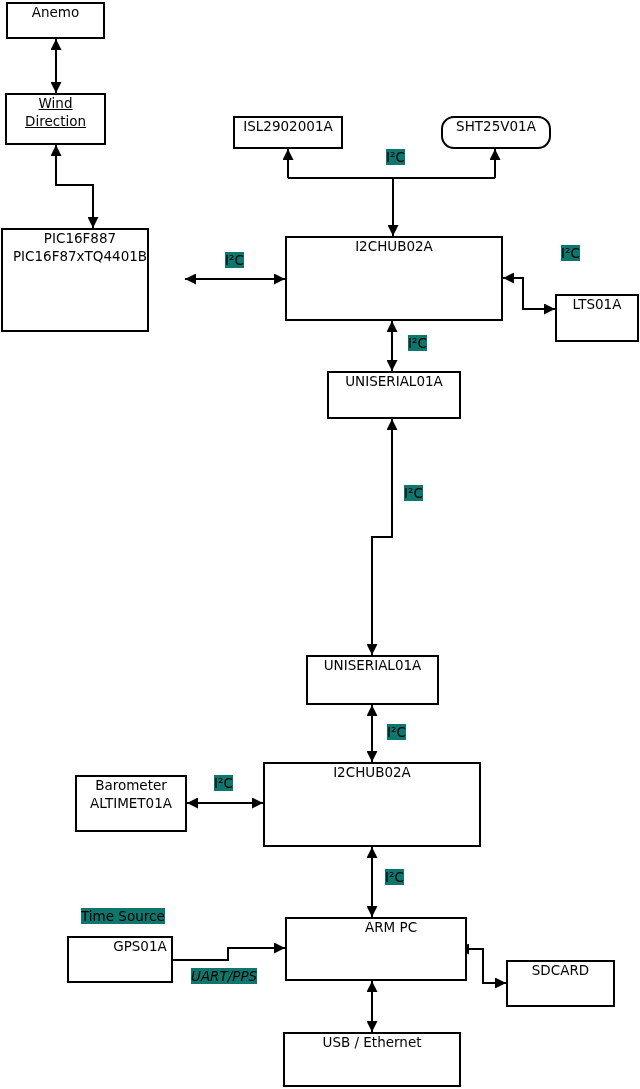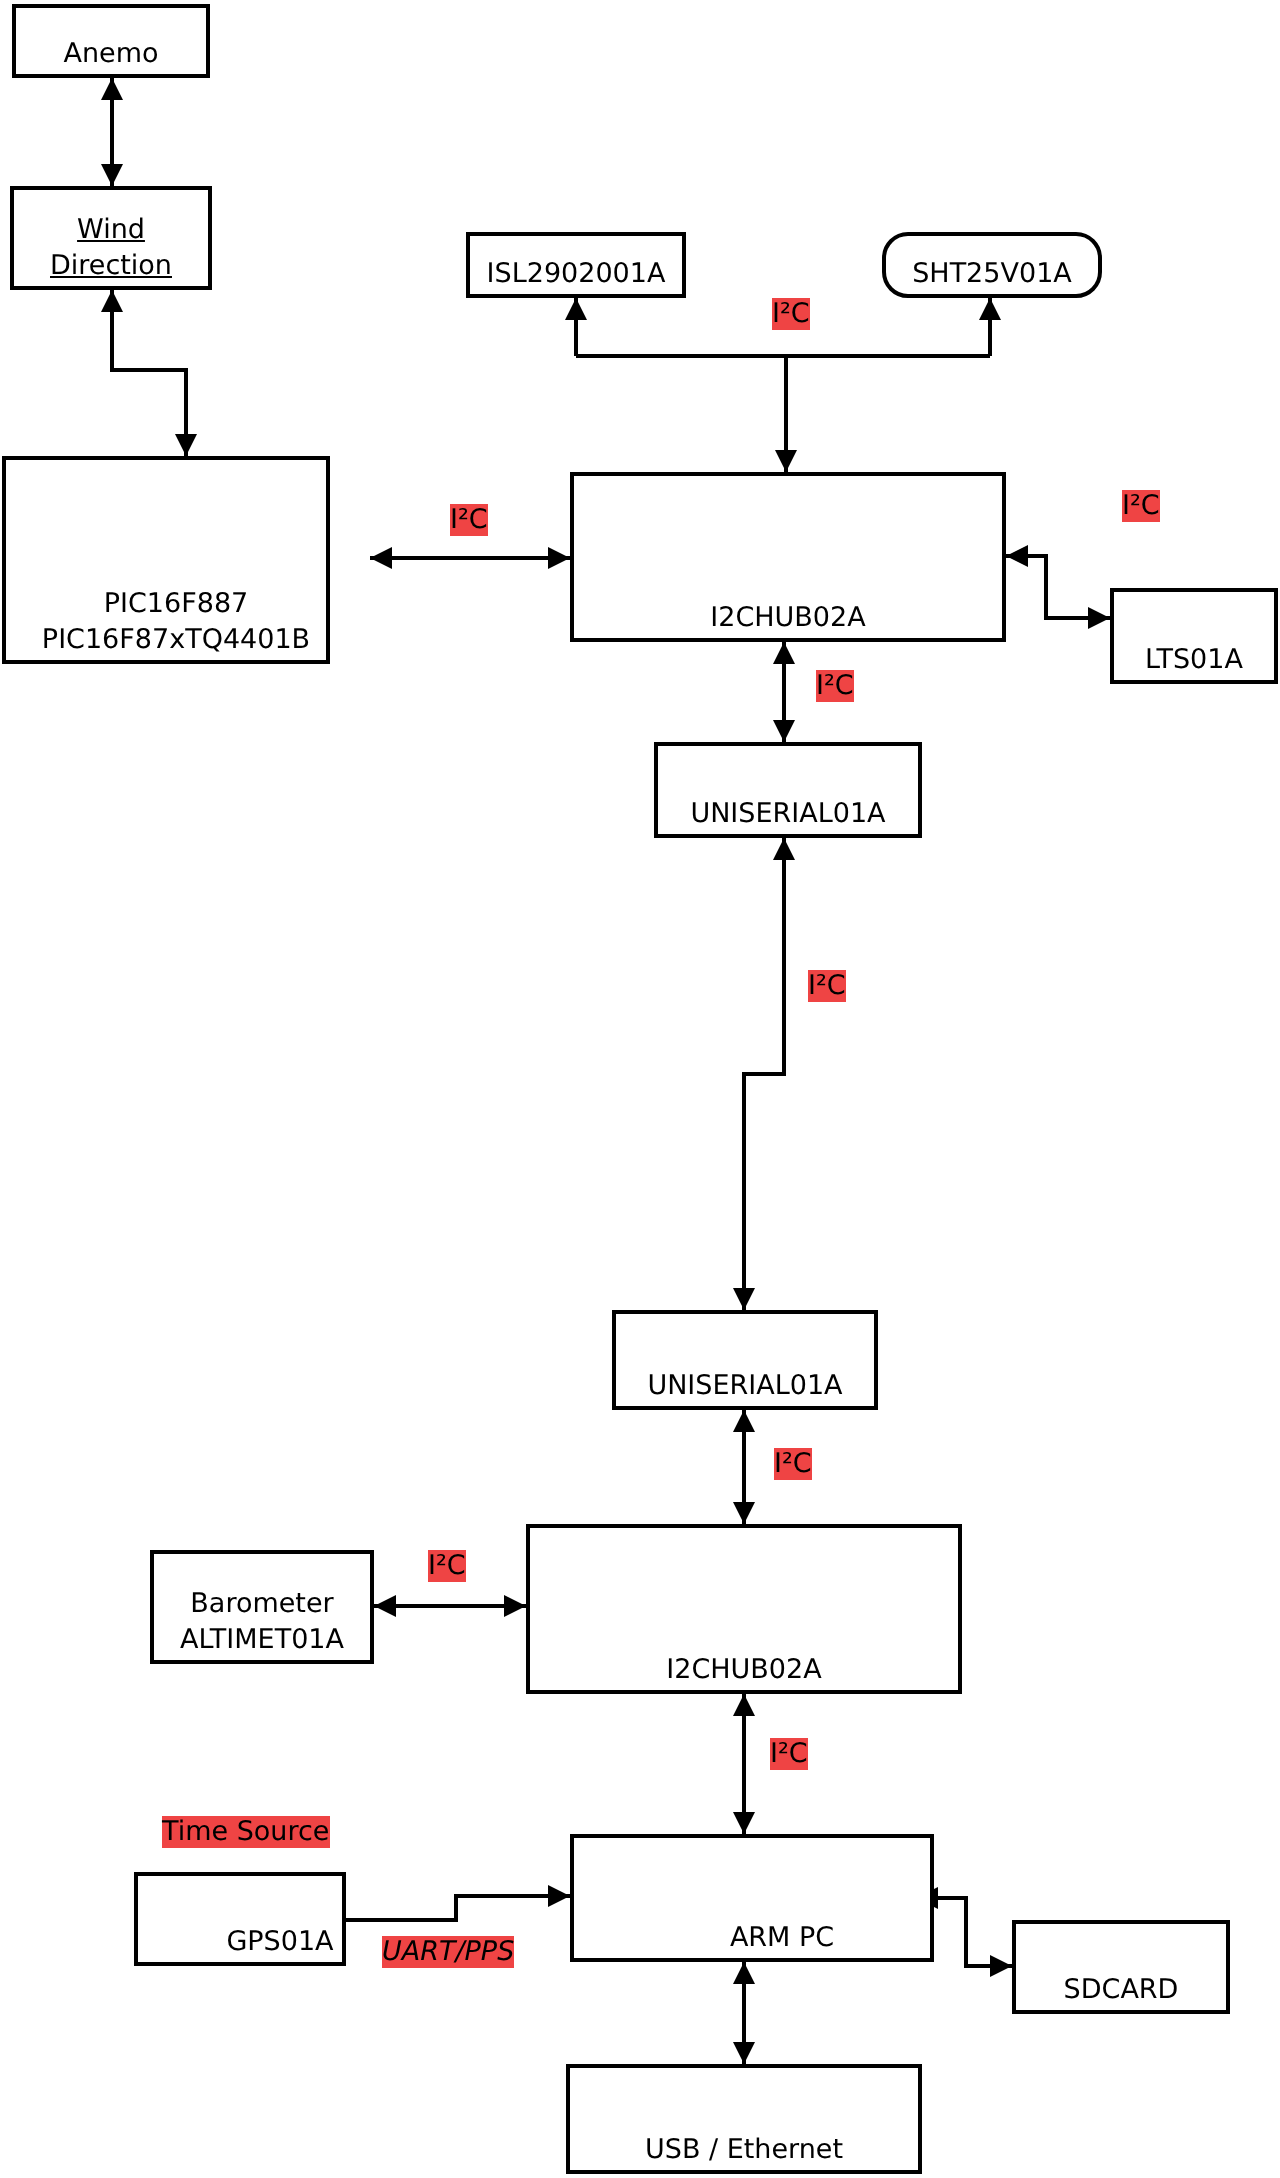--- a/index.html
+++ b/index.html
@@ -17,32 +17,32 @@
     left: 0; top: 0;
   }
   .node {
     position: absolute;
     box-sizing: border-box;
     border: 2px solid #000000;
     background: #ffffff;
     display: flex;
     flex-direction: column;
     align-items: center;
-    justify-content: flex-end;
+    justify-content: flex-start;
     text-align: center;
     font-size: 13.5px;
     line-height: 1.32;
     white-space: nowrap;
   }
   .elabel {
     position: absolute;
     font-size: 13.5px;
     line-height: 1.2;
     white-space: nowrap;
-    background: #ef4444;
+    background: #0f766e;
   }
 </style>
 </head>
 <body>
 
 <div class="canvas">
 
   <svg class="wires" width="640" height="1089" viewBox="0 0 640 1089">
     <defs>
       <marker id="ah" viewBox="0 0 10 10" refX="10" refY="5" markerWidth="13" markerHeight="11" markerUnits="userSpaceOnUse" orient="auto-start-reverse">
@@ -71,21 +71,21 @@
 
   <div class="node" style="left:6px; top:2px; width:99px; height:37px;">
     <span>Anemo</span>
   </div>
 
   <div class="node" style="left:5px; top:93px; width:101px; height:52px;text-decoration:underline;">
     <span>Wind</span>
     <span>Direction</span>
   </div>
 
-  <div class="node" style="left:1px; top:228px; width:164px; height:104px;padding-left:10px;">
+  <div class="node" style="left:1px; top:228px; width:148px; height:104px;padding-left:10px;">
     <span>PIC16F887</span>
     <span>PIC16F87xTQ4401B</span>
   </div>
 
   <div class="node" style="left:233px; top:116px; width:110px; height:33px;">
     <span>ISL2902001A</span>
   </div>
 
   <div class="node" style="left:441px; top:116px; width:110px; height:33px;border-radius:13px;">
     <span>SHT25V01A</span>

